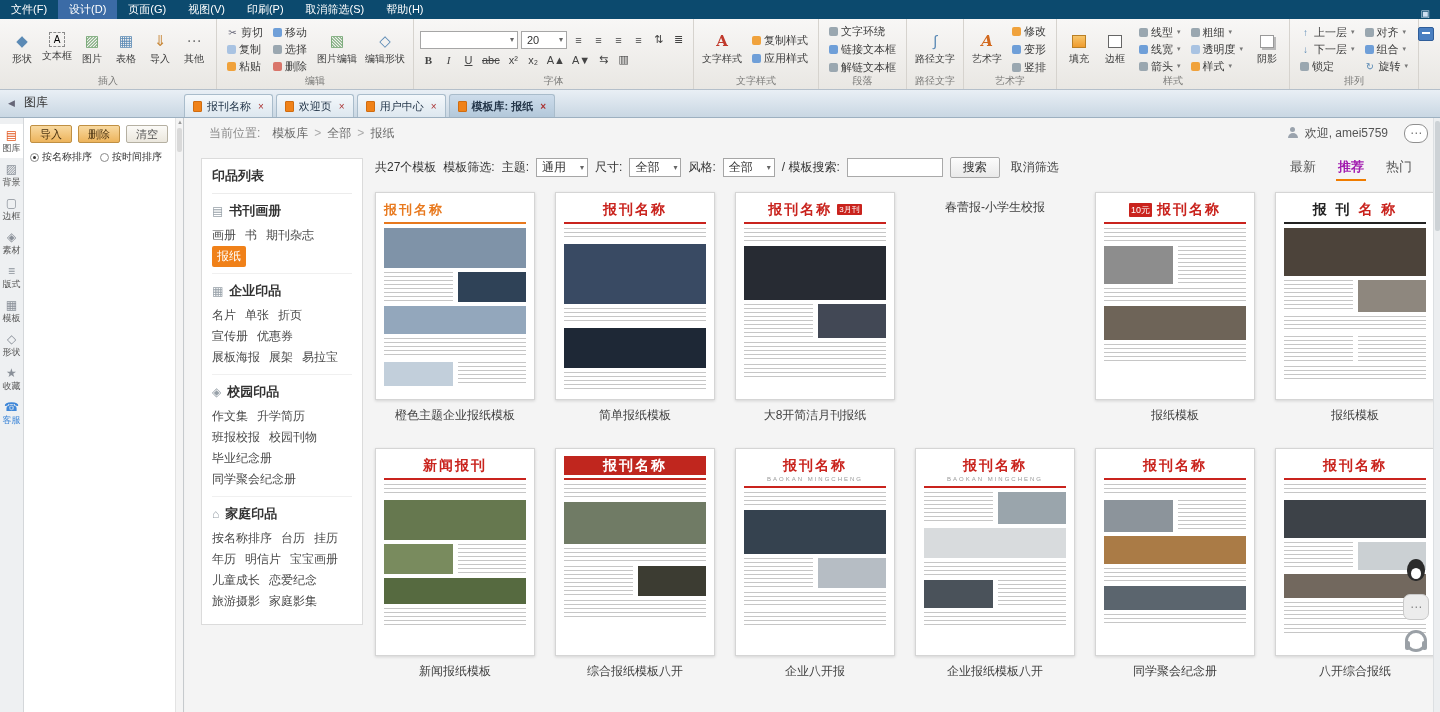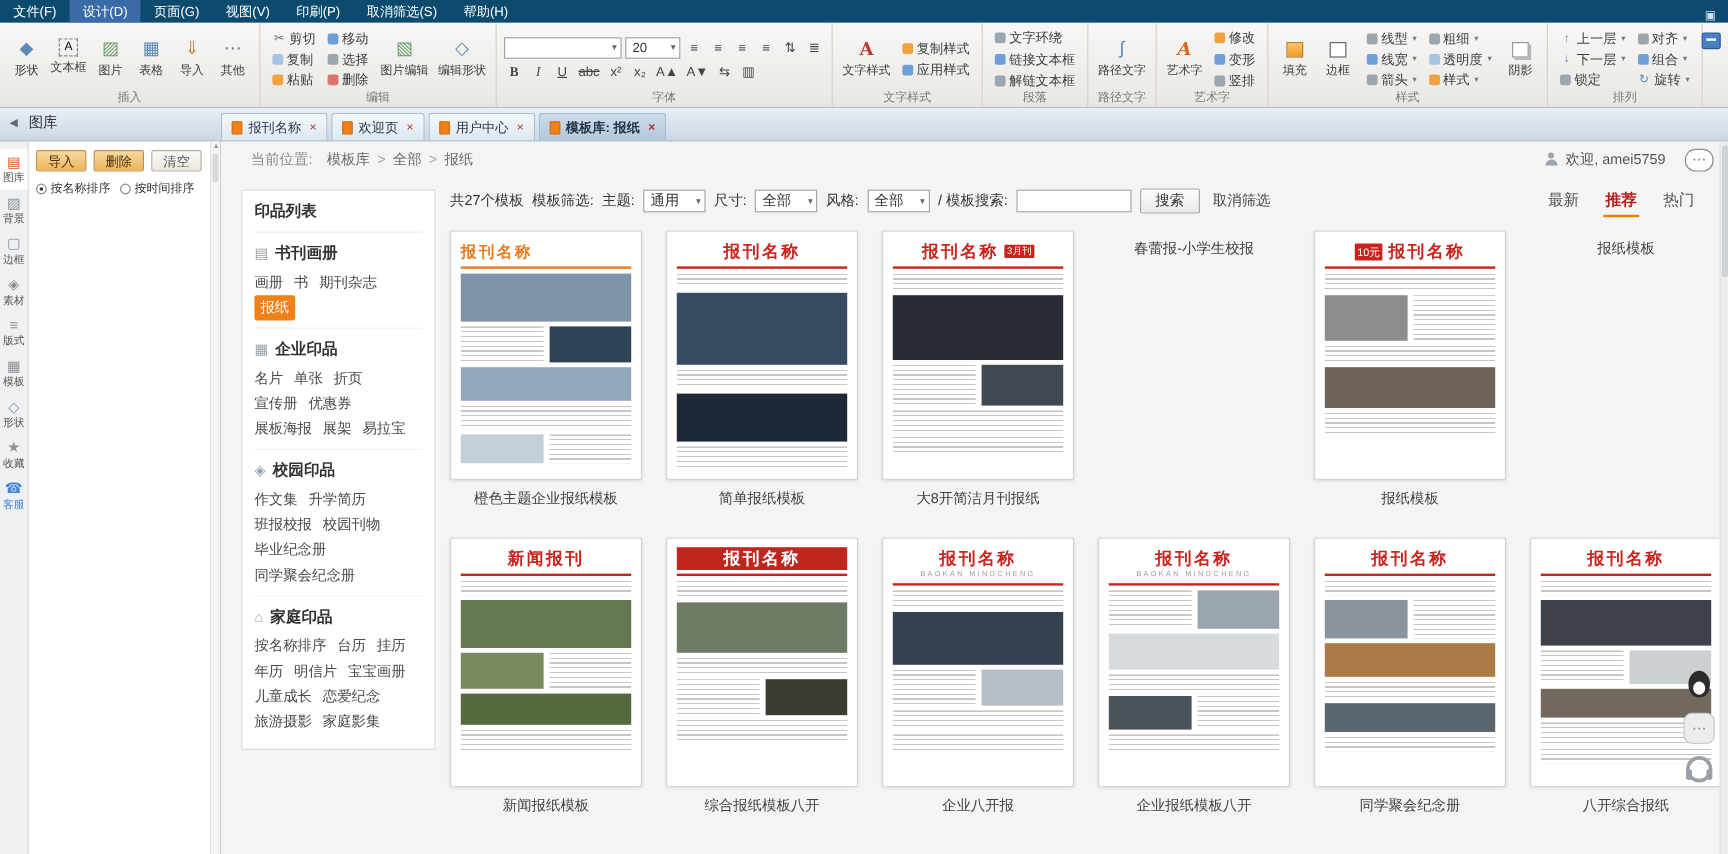--- a/index.html
+++ b/index.html
@@ -101,21 +101,21 @@
   .pitem{display:inline-block;margin-right:9px;cursor:pointer;}
   .pitem.active{background:#f08119;color:#fff;padding:0 5px;border-radius:2px;}
 
   #filterrow{position:absolute;left:190px;top:38px;right:14px;height:22px;display:flex;align-items:center;gap:7px;font-size:12px;color:#333;}
   .combo.fsel{height:19px;min-width:52px;font-size:12px;}
   .finput{width:96px;height:19px;border:1px solid #a9a9a9;background:#fff;font-size:12px;padding:0 4px;outline:none;font-family:inherit;}
   .fbtn{height:21px;padding:0 12px;background:linear-gradient(#fcfcfc,#e9e9e9);border:1px solid #a9a9a9;font-size:12px;color:#333;cursor:pointer;border-radius:2px;font-family:inherit;}
   .fcancel{color:#444;cursor:pointer;margin-left:4px;}
   .sorts{margin-left:auto;display:flex;gap:22px;font-size:13px;color:#555;padding-right:14px;}
   .sortit{cursor:pointer;position:relative;font-family:Liberation Serif, serif;}
-  .sortit.active{color:#b91c1c;font-weight:bold;}
+  .sortit.active{color:#a21caf;font-weight:bold;}
   .sortit.active::after{content:"";position:absolute;left:-2px;right:-2px;bottom:-5px;height:2px;background:#f07c00;}
 
   #grid{position:absolute;left:190px;top:74px;display:grid;grid-template-columns:repeat(6,160px);column-gap:20px;row-gap:24px;}
   .card{cursor:pointer;}
   .thumb{width:160px;height:208px;background:#fff;border:1px solid #d5d5d5;box-shadow:0 1px 3px rgba(0,0,0,.14);padding:7px 8px;overflow:hidden;}
   .caption{margin-top:7px;text-align:center;font-size:12px;color:#404040;white-space:nowrap;overflow:hidden;}
   .mast{height:19px;display:flex;align-items:center;justify-content:center;font-family:"DejaVu Serif","Liberation Serif",serif;font-weight:bold;font-size:14px;letter-spacing:2px;white-space:nowrap;}
   .v-left-title .mast{justify-content:flex-start;font-size:13px;}
   .mast-badge{flex:none;background:#c9231d;color:#fff;font-family:"Liberation Sans",sans-serif;font-weight:normal;font-size:8px;letter-spacing:0;line-height:11px;padding:0 2px;margin-left:5px;border-radius:1px;}
   .v-stamp .mast-badge{order:-1;margin:0 5px 0 0;font-size:9px;line-height:14px;}
@@ -651,20 +651,37 @@
               <div class="ph" style="height: 38px; background: rgb(141, 141, 141);"></div>
               <div class="txl" style="height: 38px;"></div>
             </div>
             <div class="txl" style="height: 14px;"></div>
             <div class="ph" style="height: 34px; background: rgb(110, 100, 88);"></div>
             <div class="txl" style="height: 20px;"></div>
           </div>
     <div class="caption">报纸模板</div>
   </div>
         <div class="card">
+    <div class="thumb v-spread">
+            <div class="mast">
+              <span class="mast-title"><span style="color: rgb(34, 34, 34);">报 </span><span style="color: rgb(34, 34, 34);">刊 </span><span style="color: rgb(201, 35, 29);">名 </span><span style="color: rgb(201, 35, 29);">称 </span></span>
+            </div>
+            <div class="rule" style="background: rgb(34, 34, 34);"></div>
+            <div class="ph" style="height: 48px; background: rgb(76, 67, 58);"></div>
+            <div class="rw" style="height: 32px;">
+              <div class="txl" style="height: 32px;"></div>
+              <div class="ph" style="height: 32px; background: rgb(142, 135, 126);"></div>
+            </div>
+            <div class="txl" style="height: 16px;"></div>
+            <div class="rw" style="height: 26px;">
+              <div class="txl" style="height: 26px;"></div>
+              <div class="txl" style="height: 26px;"></div>
+            </div>
+            <div class="txl" style="height: 16px;"></div>
+          </div>
     <div class="caption">报纸模板</div>
   </div>
         <div class="card">
     <div class="thumb v-news-green">
             <div class="mast">
               <span class="mast-title" style="color: rgb(201, 35, 29);">新闻报刊</span>
             </div>
             <div class="rule" style="background: rgb(201, 35, 29);"></div>
             <div class="txl" style="height: 12px;"></div>
             <div class="ph" style="height: 40px; background: rgb(102, 120, 79);"></div>

